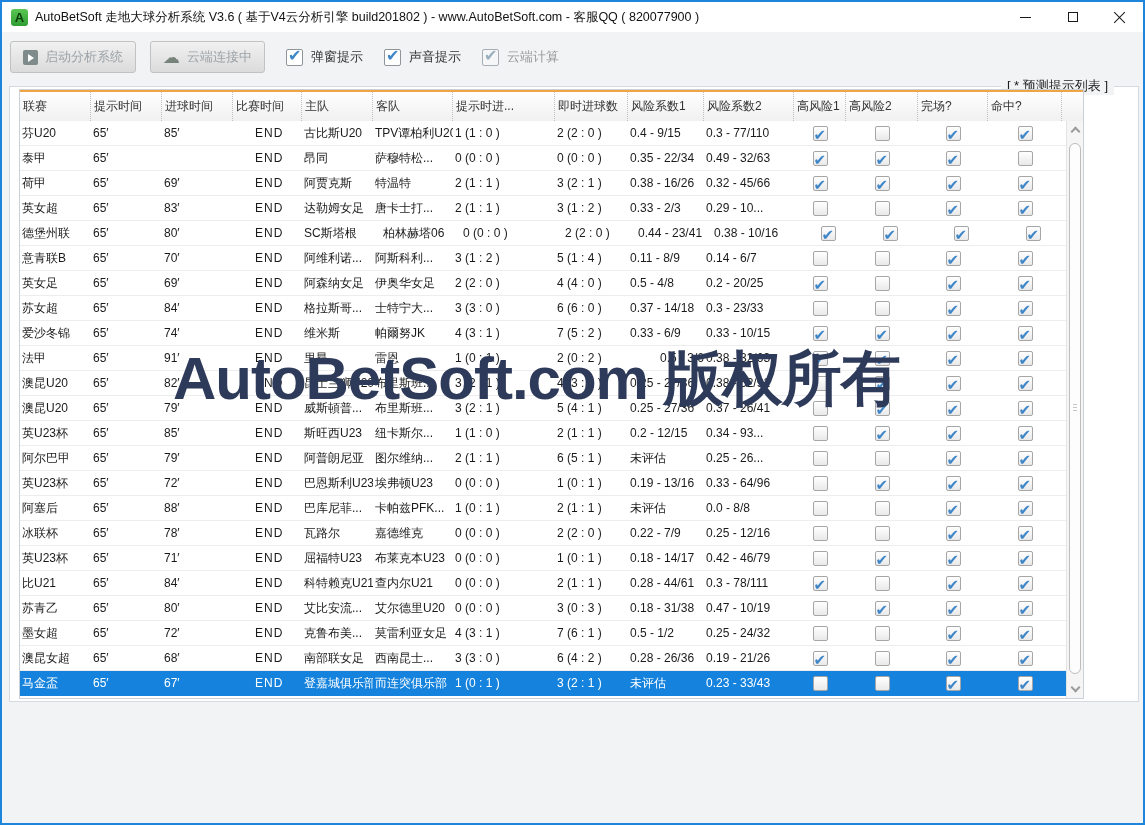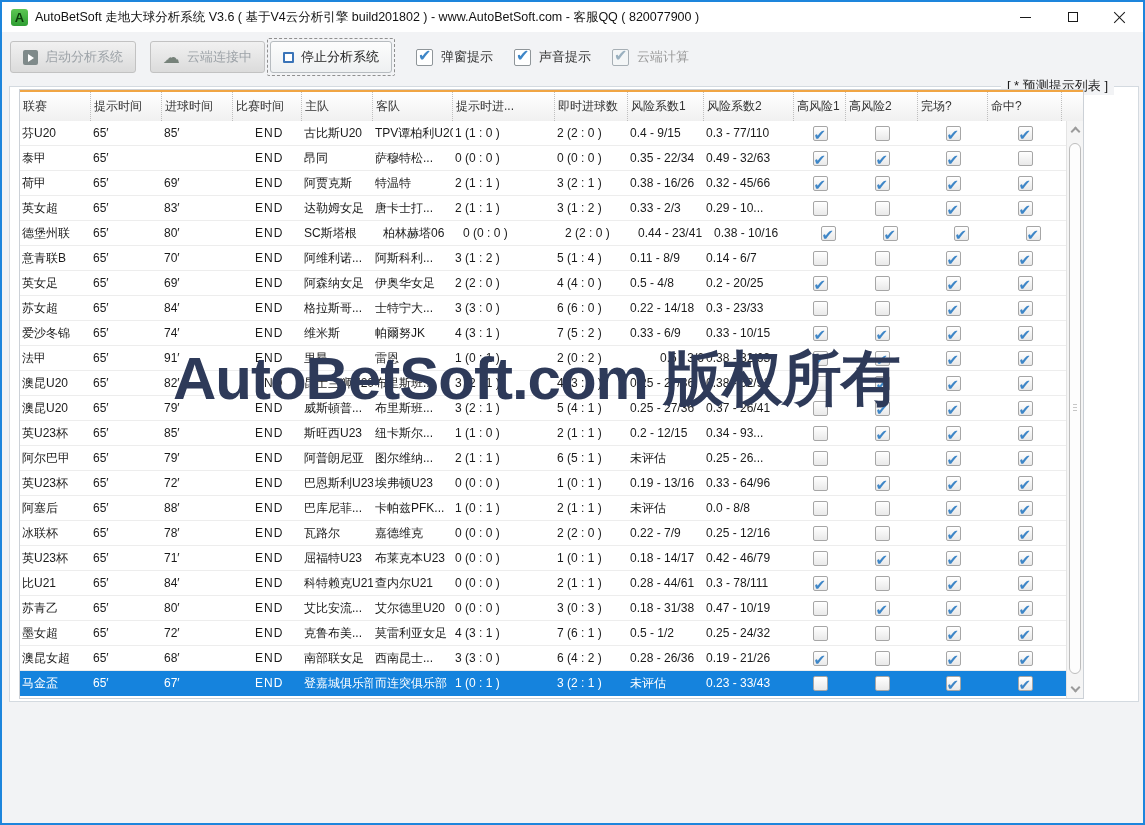--- a/index.html
+++ b/index.html
@@ -99,26 +99,20 @@
 
   <div class="toolbar">
     <button class="tbtn disabled">
       <span class="play-icon"></span>
       <span>启动分析系统</span>
     </button>
     <button class="tbtn btn-gap1 disabled">
       <span class="cloud-icon"></span>
       <span>云端连接中</span>
     </button>
-    <span class="focuswrap">
-      <button class="tbtn">
-        <span class="stop-icon"></span>
-        <span>停止分析系统</span>
-      </button>
-    </span>
     <label class="tcb">
       <span class="cbox on"></span>
       <span class="cblabel">弹窗提示</span>
     </label>
     <label class="tcb">
       <span class="cbox on"></span>
       <span class="cblabel">声音提示</span>
     </label>
     <label class="tcb disabled">
       <span class="cbox on"></span>
@@ -318,21 +312,21 @@
           </div>
           <div class="trow">
             <div class="tcell c-league" style="width: 71px;">苏女超</div>
             <div class="tcell c-tip_time" style="width: 71px;">65′</div>
             <div class="tcell c-goal_time" style="width: 71px;">84′</div>
             <div class="tcell c-match_time" style="width: 69px;">END</div>
             <div class="tcell c-home" style="width: 71px;">格拉斯哥...</div>
             <div class="tcell c-away" style="width: 80px;">士特宁大...</div>
             <div class="tcell c-tip_goals" style="width: 102px;">3 (3 : 0 )</div>
             <div class="tcell c-live_goals" style="width: 73px;">6 (6 : 0 )</div>
-            <div class="tcell c-risk1" style="width: 76px;">0.22 - 14/18</div>
+            <div class="tcell c-risk1" style="width: 76px;">0.37 - 14/18</div>
             <div class="tcell c-risk2" style="width: 90px;">0.3 - 23/33</div>
             <div class="tcell c-hr1 cbcell" style="width: 52px;">
               <span class="gcb"></span>
             </div>
             <div class="tcell c-hr2 cbcell" style="width: 72px;">
               <span class="gcb"></span>
             </div>
             <div class="tcell c-finished cbcell" style="width: 70px;">
               <span class="gcb on"></span>
             </div>

